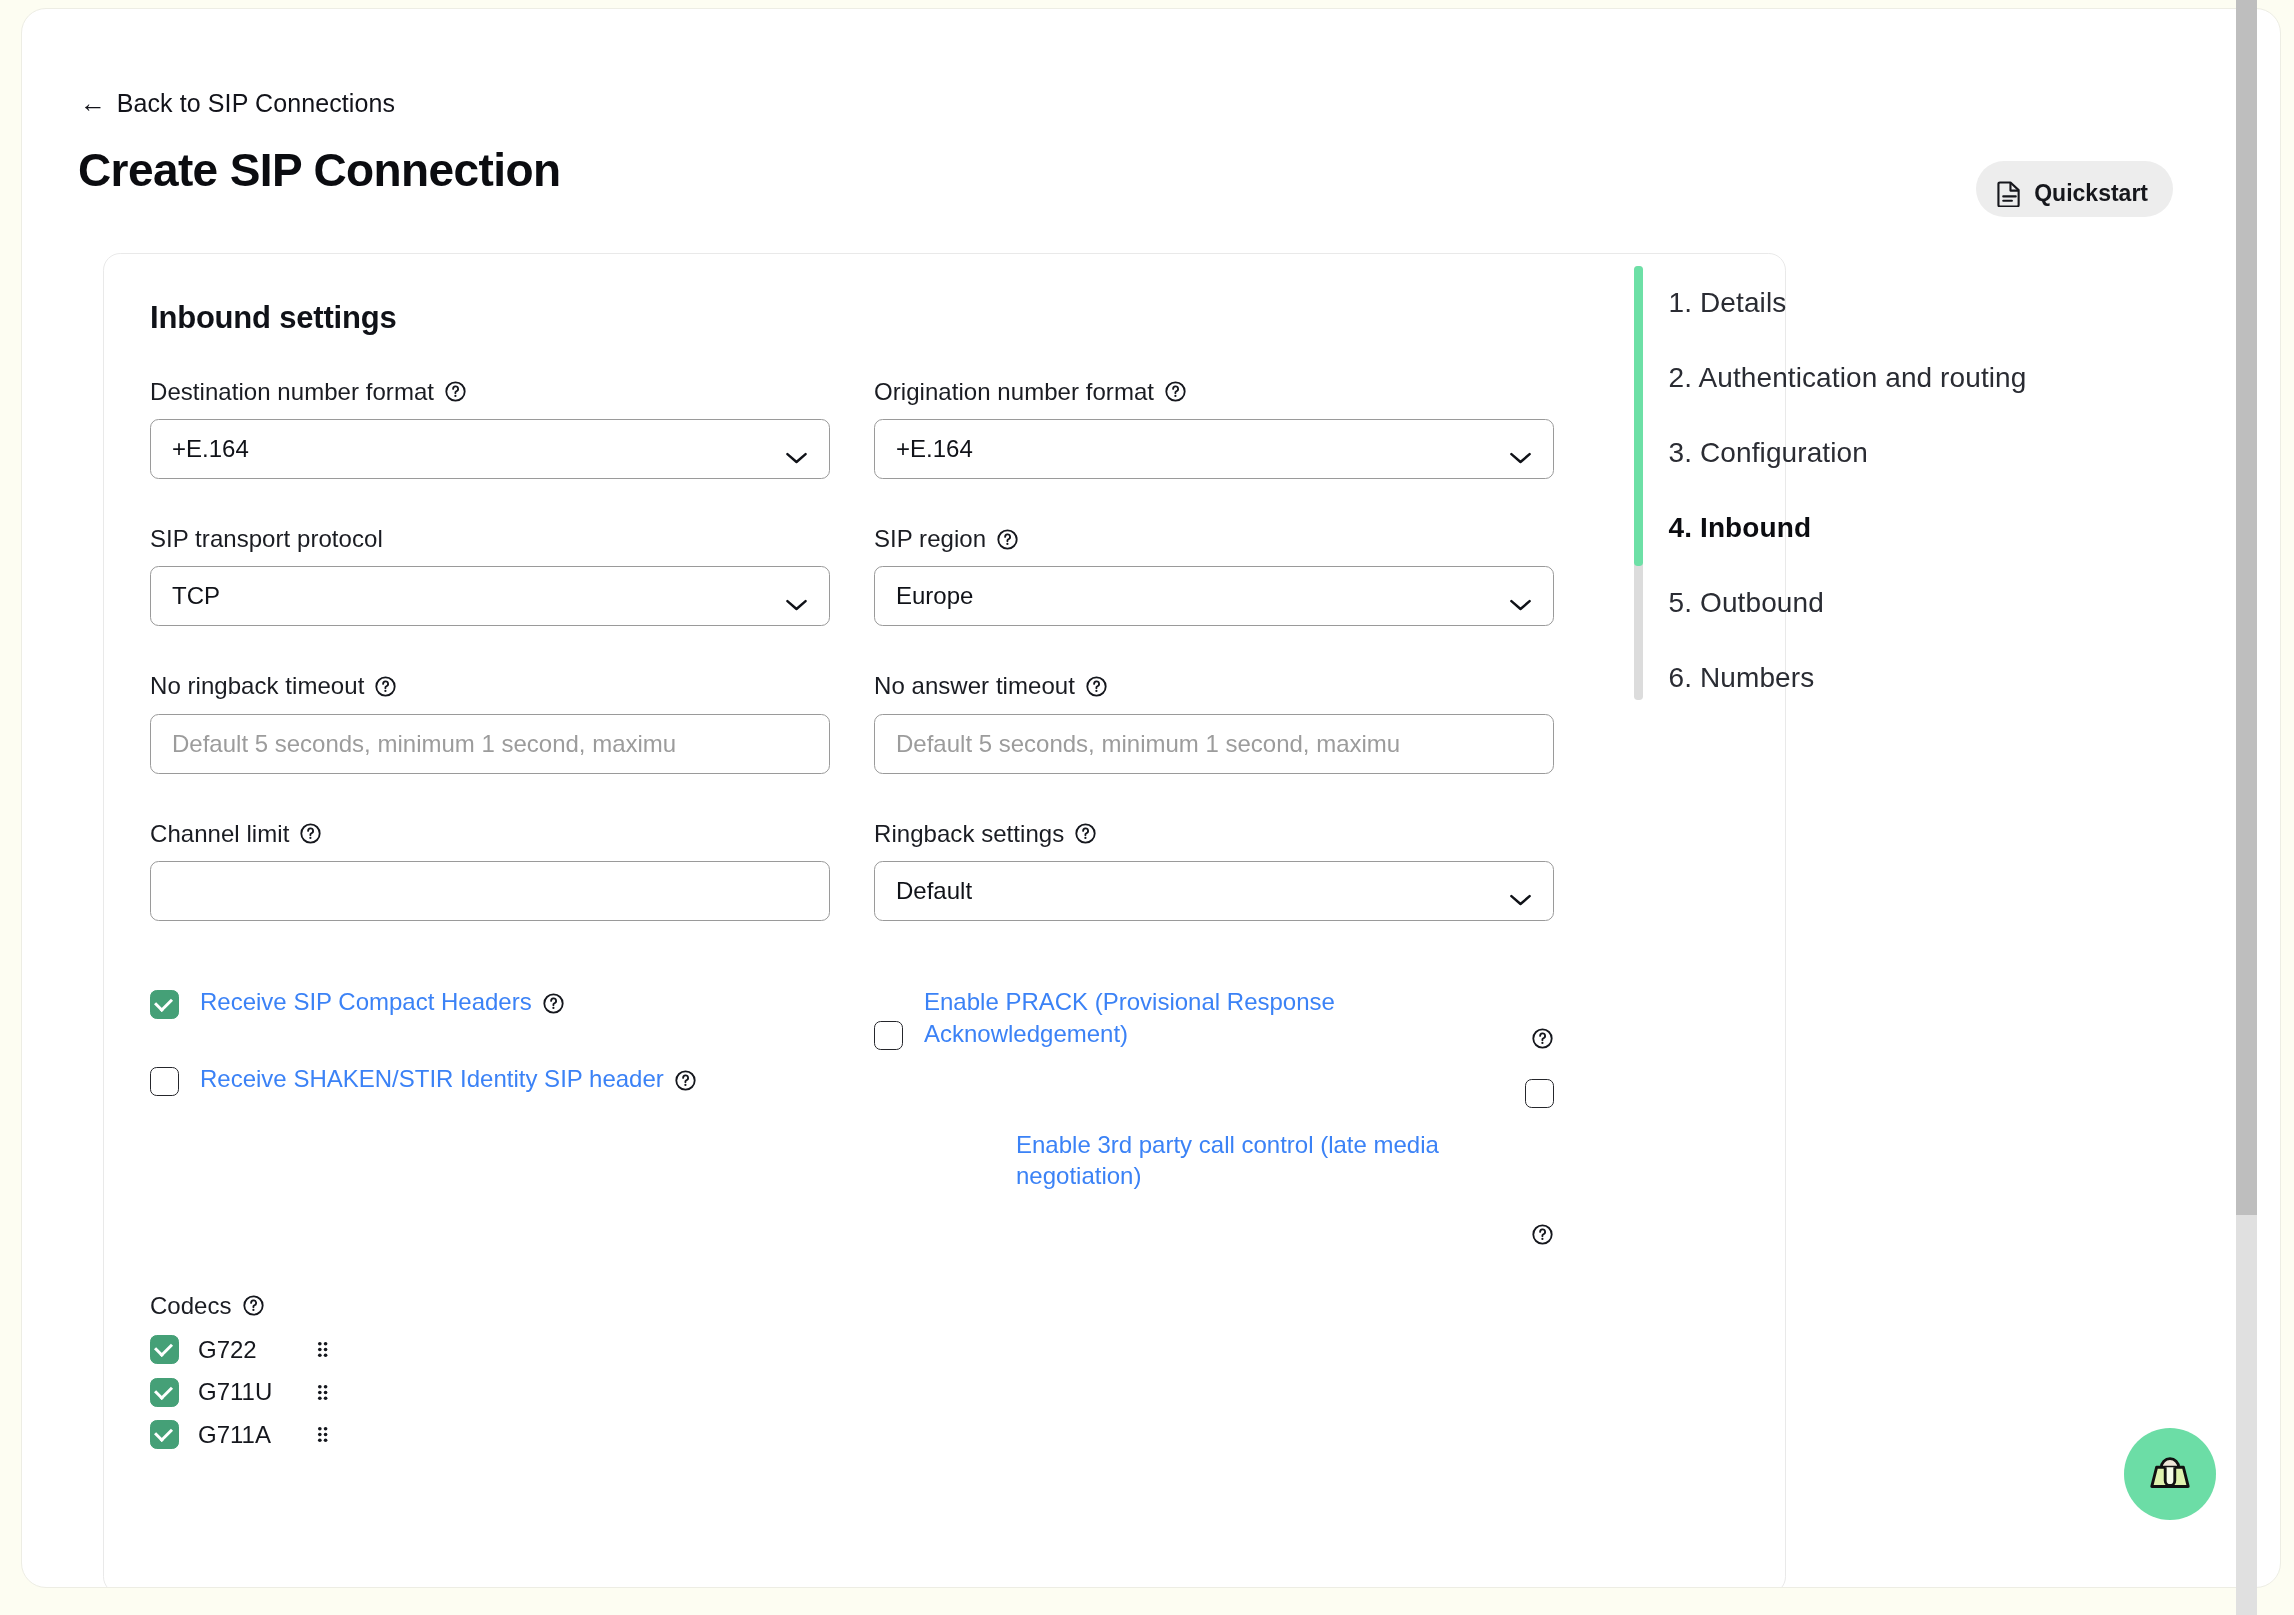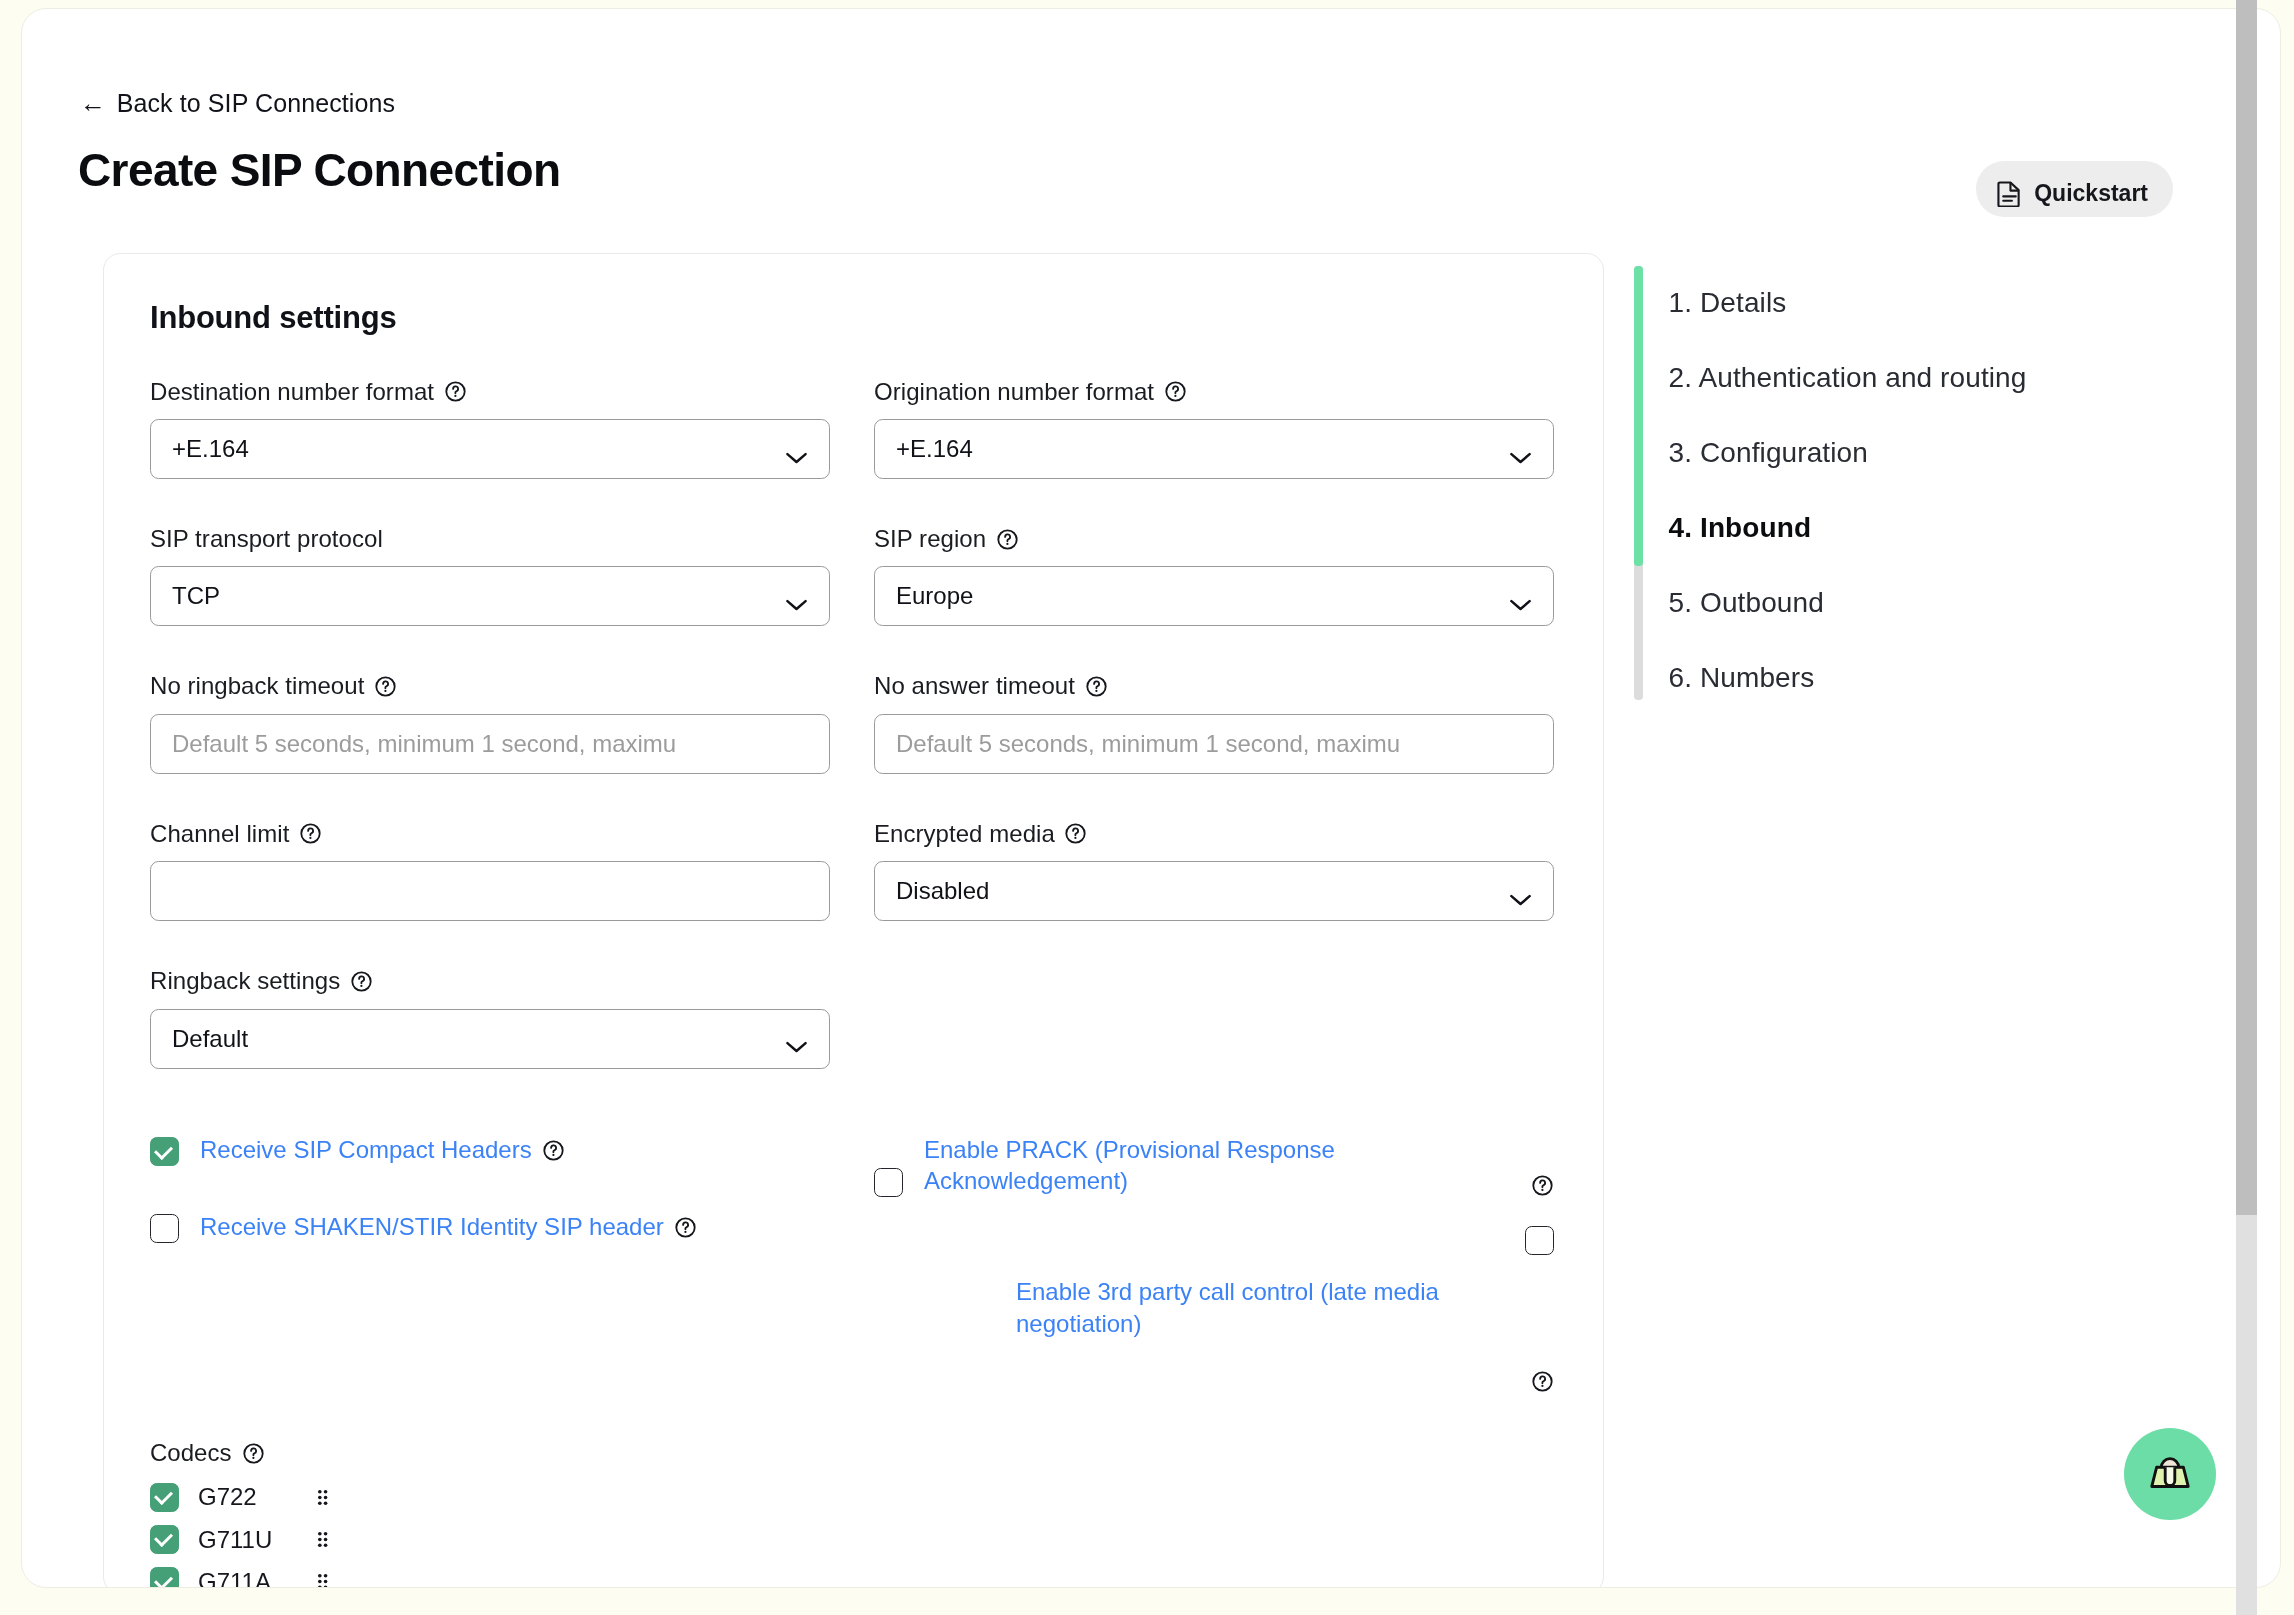--- a/index.html
+++ b/index.html
@@ -43,21 +43,21 @@
     display: flex; align-items: center; gap: 12.5px;
     background: #EDEDED; border: none; border-radius: 28px;
     font-size: 23px; font-weight: 700; color: #16171C;
     font-family: "Liberation Sans", sans-serif; cursor: pointer;
   }
   .doc-icon { width: 25px; height: 27px; display:block; }
 
   
   .form-card {
     position: absolute; left: 81px; top: 244px;
-    width: 1501px; height: 1341px;
+    width: 1683px; height: 1341px;
     background: #FFFFFF;
     border: 1px solid #E9E9E9;
     border-radius: 17.3px;
     overflow: hidden;
   }
   .card-inner { padding: 46px 50px 0 46px; position: relative; height: 100%; }
   .section-title {
     font-size: 31px; font-weight: 700; color: #101218;
     letter-spacing: -0.2px; margin-bottom: 42px;
   }
@@ -304,40 +304,20 @@
                     <path d="M9.5 9.3a2.6 2.6 0 1 1 3.3 2.5c-.6.2-.9.7-.9 1.3v.6" stroke="#15171D" stroke-width="1.9" stroke-linecap="round"></path>
                     <circle cx="11.9" cy="16.6" r="1.15" fill="#15171D"></circle>
                   </svg>
               </span>
             </div>
             <div class="text-box">
               <span></span>
             </div>
           </div>
 
-          <div class="field">
-            <div class="field-label">
-              <span>Encrypted media</span>
-              <span class="help-icon">
-                <svg viewBox="0 0 24 24" width="23" height="23" fill="none" xmlns="http://www.w3.org/2000/svg">
-                    <circle cx="12" cy="12" r="9.6" stroke="#15171D" stroke-width="1.9"></circle>
-                    <path d="M9.5 9.3a2.6 2.6 0 1 1 3.3 2.5c-.6.2-.9.7-.9 1.3v.6" stroke="#15171D" stroke-width="1.9" stroke-linecap="round"></path>
-                    <circle cx="11.9" cy="16.6" r="1.15" fill="#15171D"></circle>
-                  </svg>
-              </span>
-            </div>
-            <div class="select-box">
-              <span>Disabled</span>
-              <span class="chev">
-                <svg viewBox="0 0 24 14" width="23" height="13.4" fill="none" xmlns="http://www.w3.org/2000/svg">
-                    <path d="M2.5 3 12 11.2 21.5 3" stroke="#101218" stroke-width="2.6" stroke-linecap="round" stroke-linejoin="round"></path>
-                  </svg>
-              </span>
-            </div>
-          </div>
 
           <div class="field">
             <div class="field-label">
               <span>Ringback settings</span>
               <span class="help-icon">
                 <svg viewBox="0 0 24 24" width="23" height="23" fill="none" xmlns="http://www.w3.org/2000/svg">
                     <circle cx="12" cy="12" r="9.6" stroke="#15171D" stroke-width="1.9"></circle>
                     <path d="M9.5 9.3a2.6 2.6 0 1 1 3.3 2.5c-.6.2-.9.7-.9 1.3v.6" stroke="#15171D" stroke-width="1.9" stroke-linecap="round"></path>
                     <circle cx="11.9" cy="16.6" r="1.15" fill="#15171D"></circle>
                   </svg>

